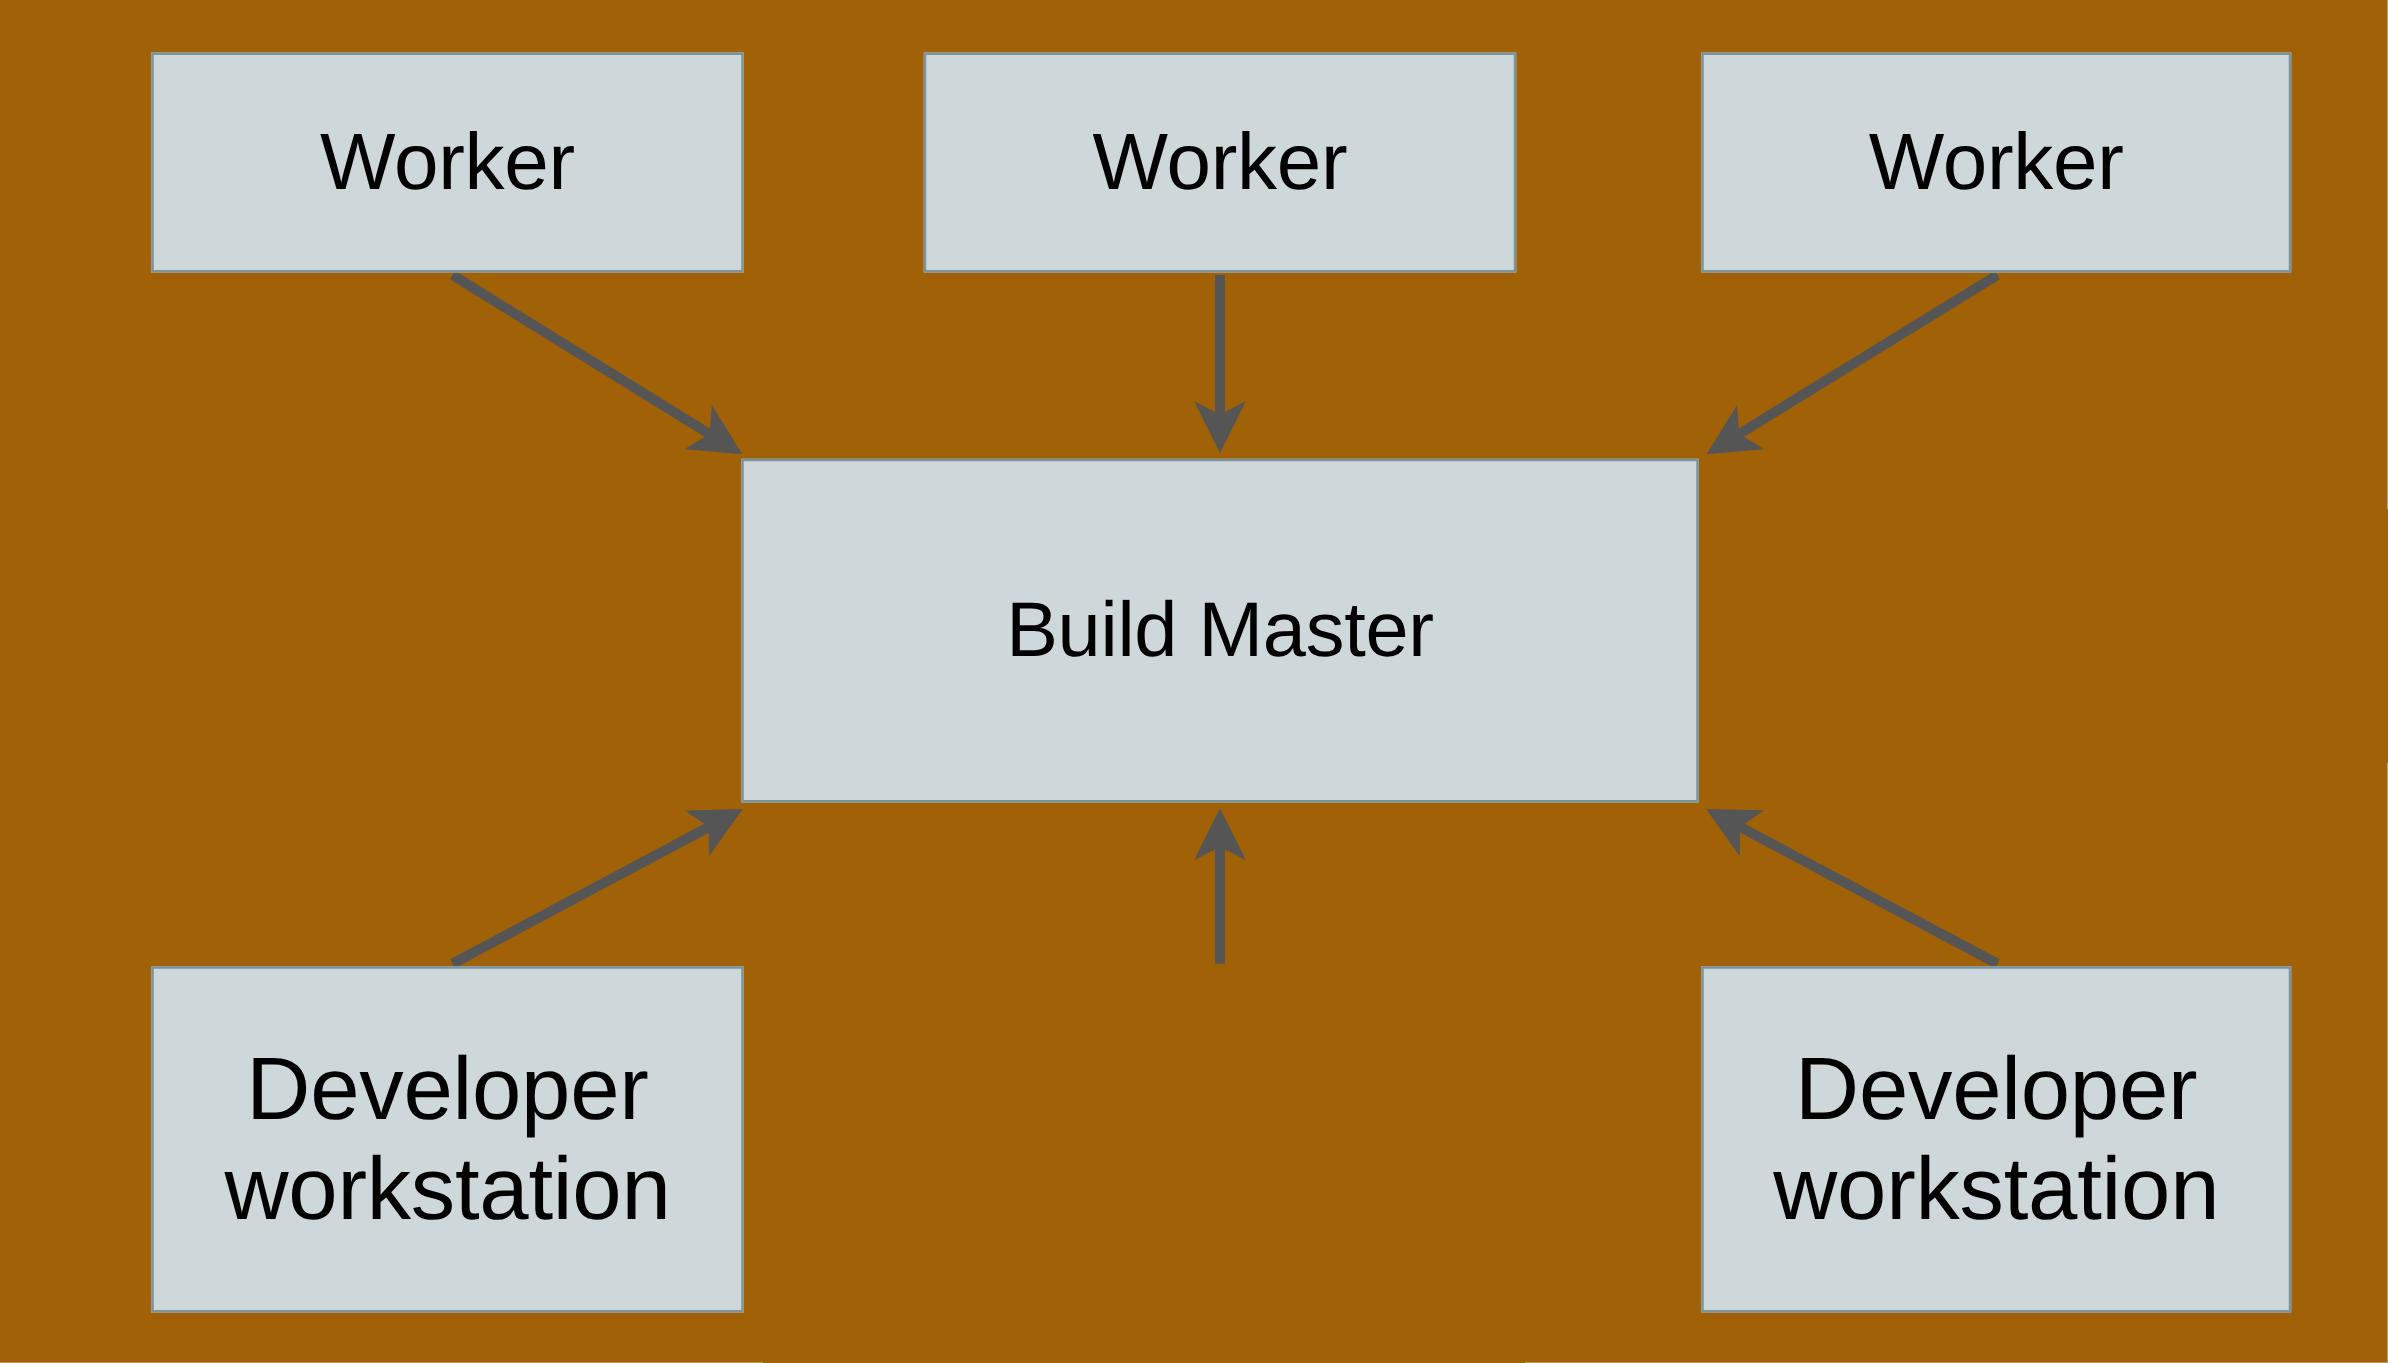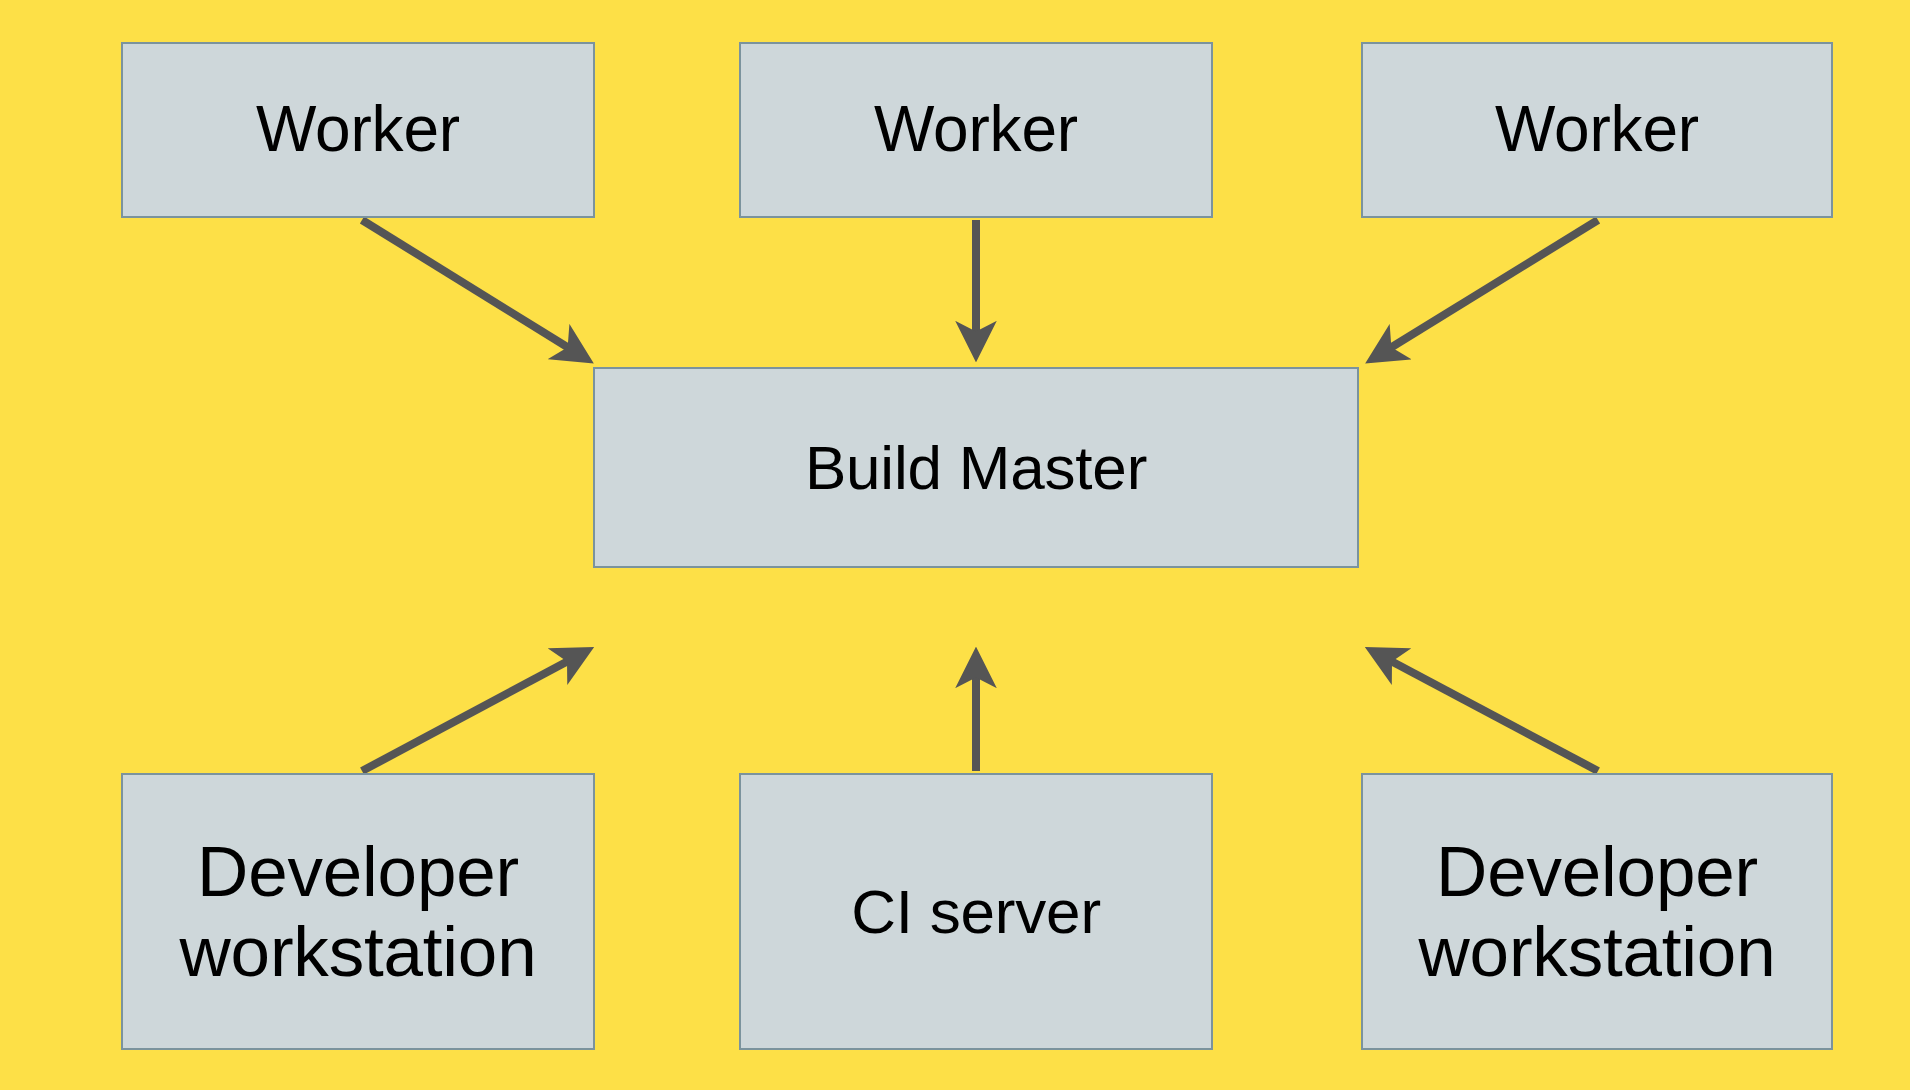--- a/index.html
+++ b/index.html
@@ -11,21 +11,21 @@
   body {
     width: 1910px;
     height: 1090px;
     font-family: "Liberation Sans", sans-serif;
     overflow: hidden;
   }
   #diagram-canvas {
     position: relative;
     width: 1910px;
     height: 1090px;
-    background: #fde047;
+    background: #a16207;
   }
   #edge-layer {
     position: absolute;
     left: 0;
     top: 0;
     width: 1910px;
     height: 1090px;
     pointer-events: none;
   }
   .node {
@@ -49,21 +49,21 @@
   }
   
   #node-worker-1 { left: 121px; top: 42px;  width: 474px; height: 176px; }
   #node-worker-2 { left: 739px; top: 42px;  width: 474px; height: 176px; }
   #node-worker-3 { left: 1361px; top: 42px; width: 472px; height: 176px; }
   #node-worker-1 .node-label,
   #node-worker-2 .node-label,
   #node-worker-3 .node-label { font-size: 64px; }
 
   
-  #node-build-master { left: 593px; top: 367px; width: 766px; height: 201px; justify-content: center; }
+  #node-build-master { left: 593px; top: 367px; width: 766px; height: 275px; justify-content: center; }
   #node-build-master .node-label { font-size: 62px; }
 
   
   #node-dev-left  { left: 121px;  top: 773px; width: 474px; height: 277px; }
   #node-ci-server { left: 739px;  top: 773px; width: 474px; height: 277px; }
   #node-dev-right { left: 1361px; top: 773px; width: 472px; height: 277px; }
   #node-dev-left .node-label,
   #node-dev-right .node-label { font-size: 71px; }
   #node-ci-server .node-label { font-size: 62px; }
 </style>
@@ -118,22 +118,19 @@
 
   <div class="node" id="node-build-master">
     <span class="node-label">Build Master</span>
   </div>
 
   <div class="node" id="node-dev-left">
     <span class="node-label">Developer
 workstation</span>
   </div>
 
-  <div class="node" id="node-ci-server">
-    <span class="node-label">CI server</span>
-  </div>
 
   <div class="node" id="node-dev-right">
     <span class="node-label">Developer
 workstation</span>
   </div>
 
 </div>
 
 </body></html>

